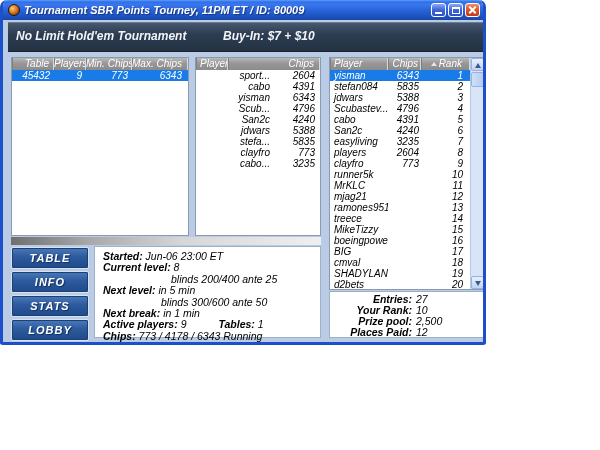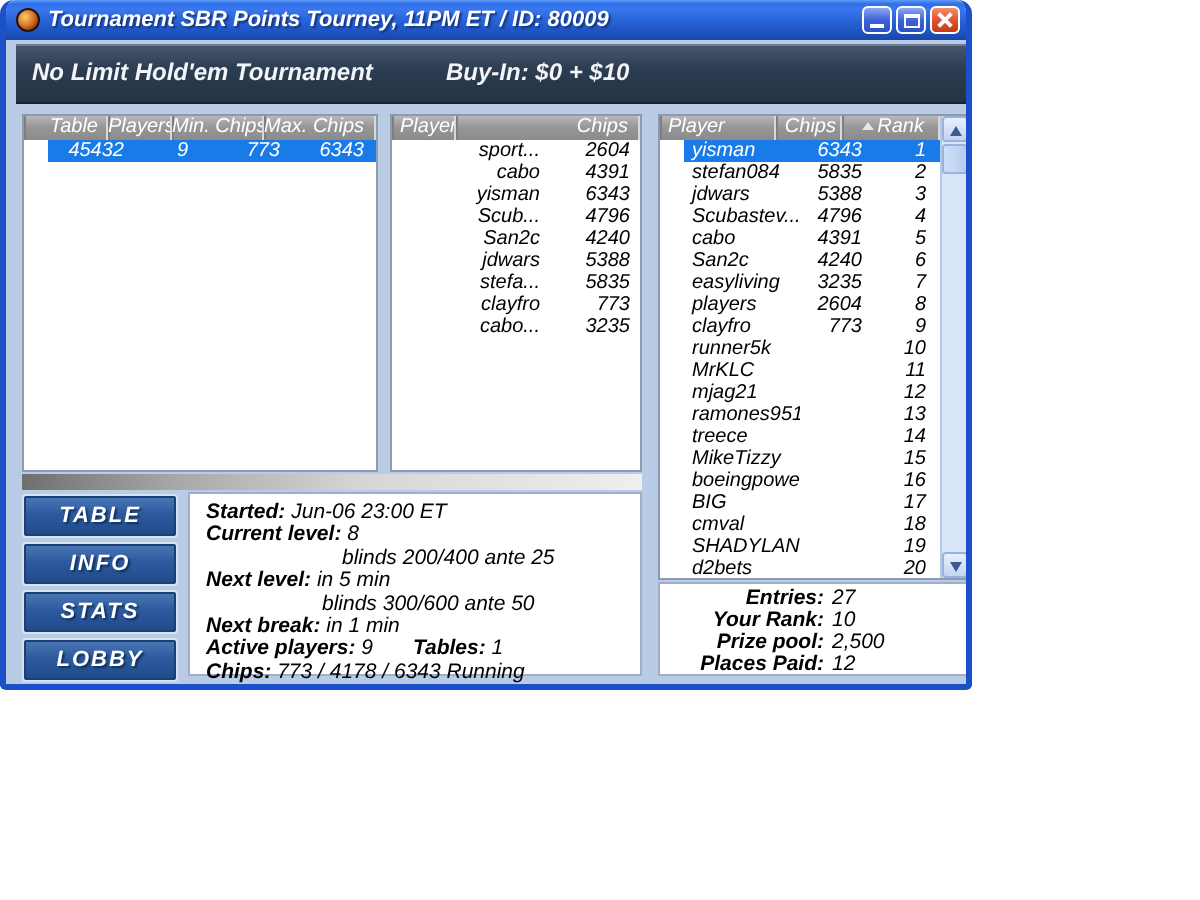--- a/index.html
+++ b/index.html
@@ -35,21 +35,21 @@
   .hdr-buyin { position:absolute; left:215px; top:6px; color:#f2f4f8; font-size:12px; font-weight:bold; }
 
   
   .panel { position:absolute; background:#ffffff; border:1px solid #8a9ab0; }
   .tables-panel  { left:8px;   top:57px; width:178px; height:179px; }
   .players-panel { left:192px; top:57px; width:126px; height:179px; }
   .rank-panel    { left:326px; top:57px; width:155px; height:233px; }
   .list-header { display:flex; height:12px; line-height:12px; font-size:10px; color:#ffffff;
     background:linear-gradient(180deg,#b8b8b8 0%,var(--panel-header-gray) 45%,#8b8b8b 100%); overflow:hidden; }
   .hcell { border-right:1px solid #d9d9d9; box-shadow:1px 0 0 #7e7e7e inset; white-space:nowrap; overflow:hidden; }
-  .lrow { display:flex; height:11px; line-height:11px; font-size:10px; color:#000; white-space:nowrap;margin-left:12px; }
+  .lrow { display:flex; height:11px; line-height:11px; font-size:10px; color:#000; white-space:nowrap; }
   .lrow.sel { background:var(--selection); color:#fff; }
   .cell { overflow:hidden; white-space:nowrap; }
 
   
   .tc0 { width:42px; text-align:right; padding-right:4px; }
   .tc1 { width:32px; text-align:right; padding-right:4px; }
   .tc2 { width:46px; text-align:right; padding-right:4px; }
   .tc3 { flex:1;     text-align:right; padding-right:6px; }
   
   .pc0h { width:32px; padding-left:4px; }
@@ -88,21 +88,21 @@
     background:linear-gradient(180deg,#4a79b8 0%,var(--button-blue) 45%,#1f4a8a 100%);
     box-shadow:inset 0 0 0 1px #1c3f74; cursor:pointer; }
 
   
   .info-panel { position:absolute; left:91px; top:246px; width:227px; height:92px;
     background:#fff; border:1px solid #9fb0c6; padding:4px 0 0 8px;
     font-size:10.5px; line-height:11.4px; color:#000; }
   .iline b { font-weight:bold; }
   .ind1 { padding-left:68px; }
   .ind2 { padding-left:58px; }
-  .pair2 { margin-left:20px; }
+  .pair2 { margin-left:32px; }
 
   
   .summary-panel { position:absolute; left:326px; top:291px; width:155px; height:47px;
     background:#fff; border:1px solid #9fb0c6; padding-top:2px; font-size:10.5px; line-height:11px; color:#000; }
   .srow { display:flex; }
   .slabel { width:82px; text-align:right; font-weight:bold; }
   .svalue { padding-left:4px; }
 </style>
 </head>
 <body>
@@ -122,21 +122,21 @@
           </span>
         <span class="wbtn bred">
             <span class="glyph-x1"></span>
             <span class="glyph-x2"></span>
           </span>
       </span>
     </div>
 
     <div class="header-bar">
       <span class="hdr-title">No Limit Hold'em Tournament</span>
-      <span class="hdr-buyin">Buy-In: $0 + $10</span>
+      <span class="hdr-buyin">Buy-In: $7 + $10</span>
     </div>
 
     <div class="panel tables-panel">
       <div class="list-header">
           <div class="hcell tc0">Table</div>
           <div class="hcell tc1">Players</div>
           <div class="hcell tc2">Min. Chips</div>
           <div class="hcell tc3">Max. Chips</div>
         </div>
       <div>

